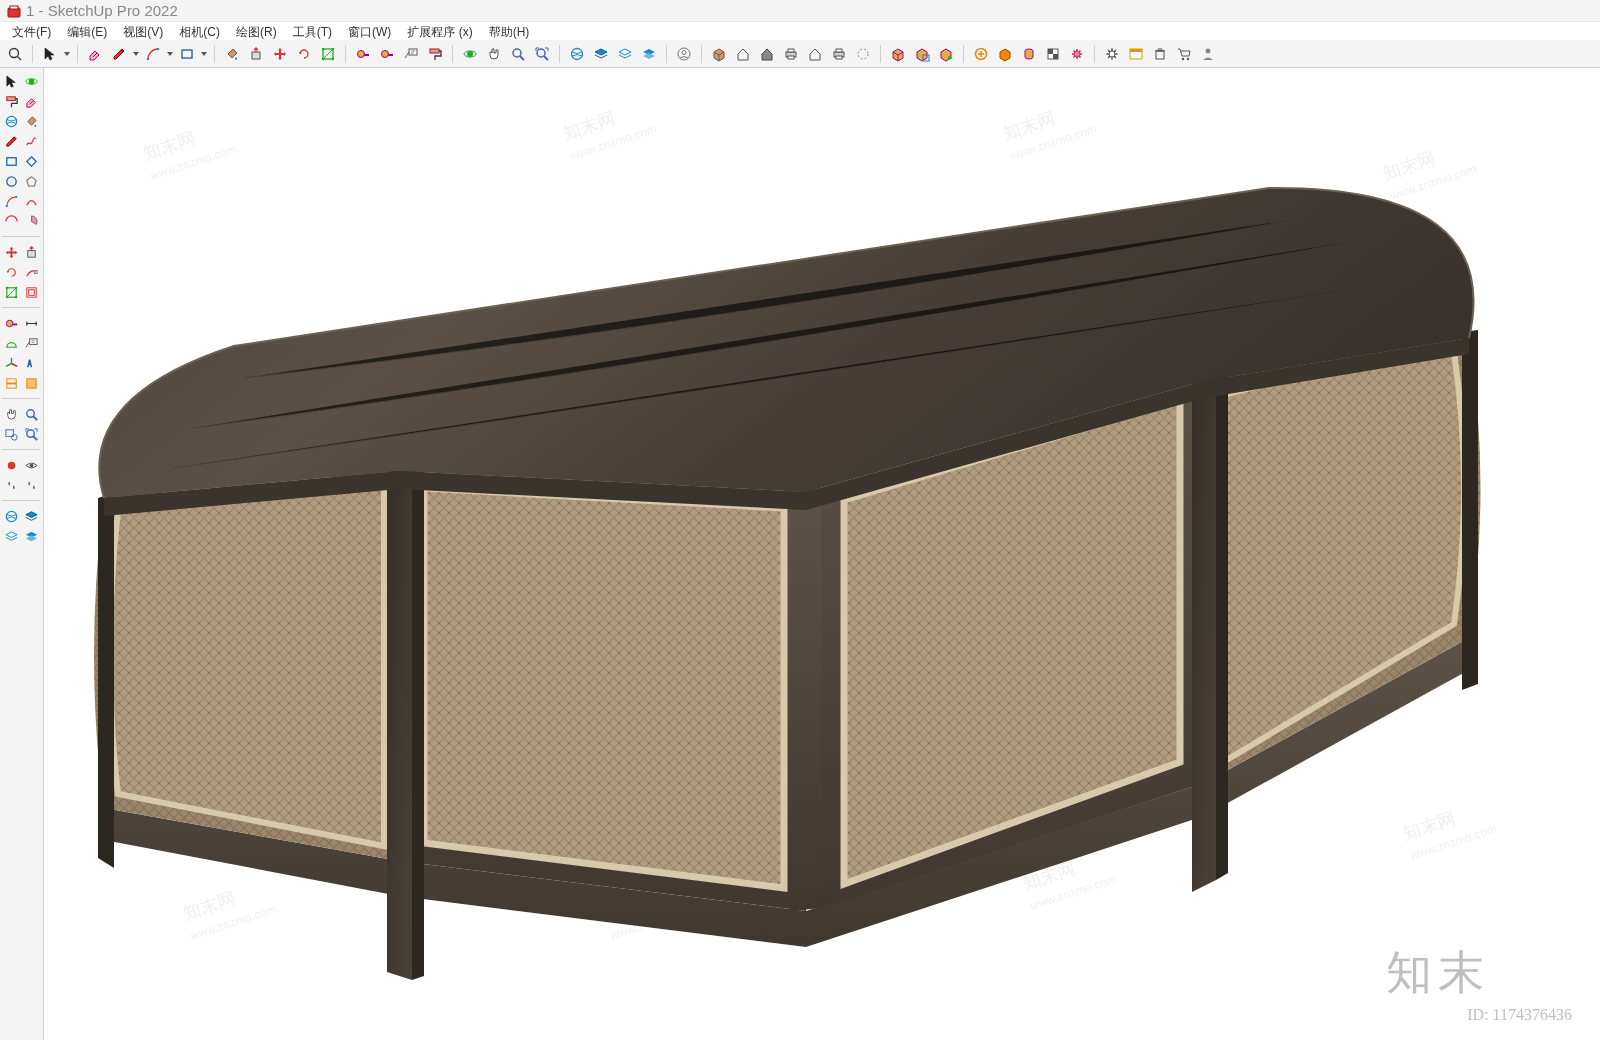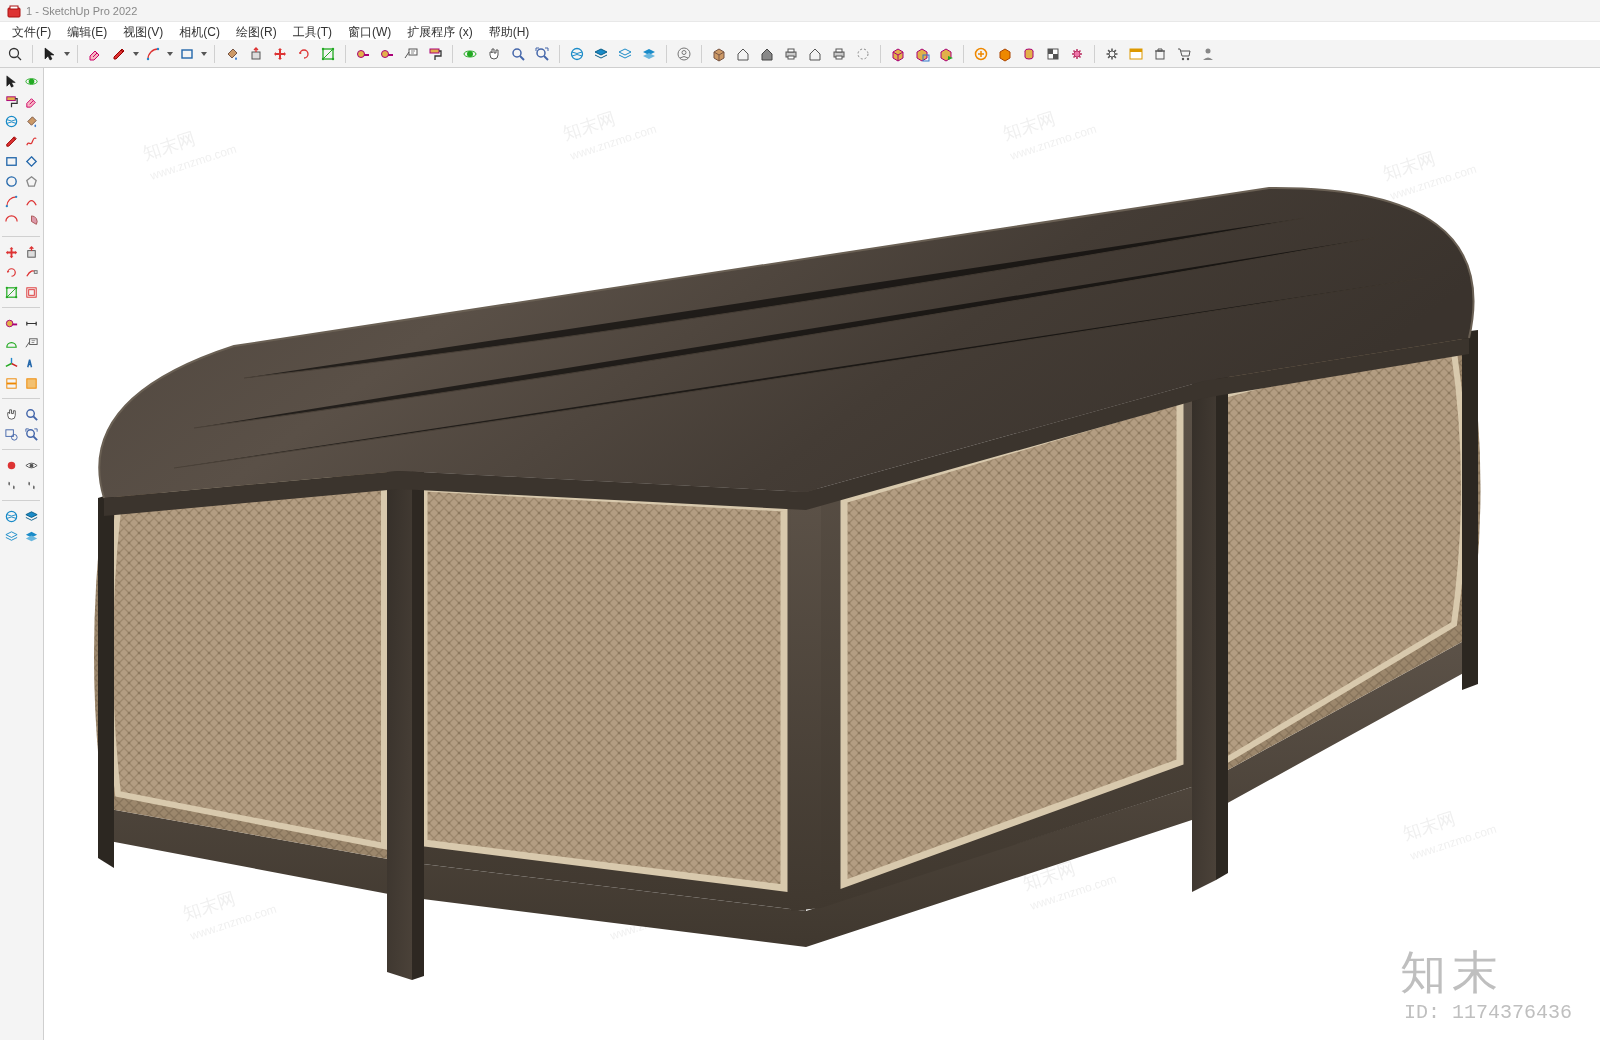--- a/index.html
+++ b/index.html
@@ -10,21 +10,21 @@
     --toolbar-bg:#f4f4f4;
     --toolbar-border:#cfcfcf;
     --icon-outline:#444;
     --left-col:#ececec;
     --viewport:#ffffff;
     --wm:#e5e5e5;
     --wm-id:#ccc;
   }
   html,body{margin:0;padding:0;background:var(--bg);font-family:Tahoma,"Microsoft YaHei",sans-serif;width:1600px;height:1040px;overflow:hidden}
   *{box-sizing:border-box}
-  .titlebar{height:22px;display:flex;align-items:center;gap:6px;padding:5px 6px;background:var(--titlebar-bg);color:var(--titlebar-text);font-size:11px;border-bottom:1px solid #e8e8e8}
+  .titlebar{height:22px;display:flex;align-items:center;gap:6px;padding:5px 6px;background:var(--titlebar-bg);color:var(--titlebar-text);font-size:15px;border-bottom:1px solid #e8e8e8}
   .app-icon{width:14px;height:14px;display:inline-block}
   .menubar{height:18px;display:flex;gap:0;padding:0 4px;background:var(--bg);font-size:12px;color:var(--menu-text)}
   .menubar span{padding:2px 8px;cursor:default}
 
   .toolbar-row{height:28px;display:flex;align-items:center;background:var(--toolbar-bg);border-bottom:1px solid var(--toolbar-border);padding:0 4px;gap:2px;overflow:hidden}
   .toolbar-row .sep{width:1px;height:18px;background:#d0d0d0;margin:0 4px}
   .tbtn{width:22px;height:22px;display:flex;align-items:center;justify-content:center;border:1px solid transparent;border-radius:2px;cursor:default}
   .tbtn svg{display:block}
   .dd{width:8px;height:22px;display:flex;align-items:center;justify-content:center}
   .dd::after{content:"";border-left:3px solid transparent;border-right:3px solid transparent;border-top:4px solid #555}
@@ -34,22 +34,22 @@
   .left-panel .pair{display:flex;gap:2px}
   .left-panel .divider{height:1px;background:#d0d0d0;width:38px;margin:4px 0}
   .lbtn{width:18px;height:18px;display:flex;align-items:center;justify-content:center;border:1px solid transparent;border-radius:2px}
   .lbtn svg{display:block}
 
   .viewport{flex:1;position:relative;background:var(--viewport);overflow:hidden}
 
   
   .wm{position:absolute;color:#d4d4d4;opacity:.35;font-size:18px;font-family:Arial;transform:rotate(-18deg);white-space:nowrap;user-select:none;pointer-events:none}
   .wm-small{font-size:12px;margin-top:4px;display:block}
-  .wm-logo{position:absolute;right:96px;bottom:36px;color:#bfbfbf;font-size:46px;font-family:"SimSun","STSong",serif;letter-spacing:6px;user-select:none;pointer-events:none}
-  .wm-id{position:absolute;right:28px;bottom:16px;color:#bfbfbf;font-size:20px;font-family:Liberation Mono, monospace;user-select:none;pointer-events:none}
+  .wm-logo{position:absolute;right:110px;bottom:36px;color:#bfbfbf;font-size:46px;font-family:"SimSun","STSong",serif;letter-spacing:6px;user-select:none;pointer-events:none}
+  .wm-id{position:absolute;right:28px;bottom:16px;color:#bfbfbf;font-size:16px;font-family:Liberation Serif, serif;user-select:none;pointer-events:none}
 
   
   .ico{width:16px;height:16px}
 </style>
 </head>
 <body>
 
 <div class="titlebar">
   <span class="app-icon">
     <svg class="ico" viewBox="0 0 16 16">

